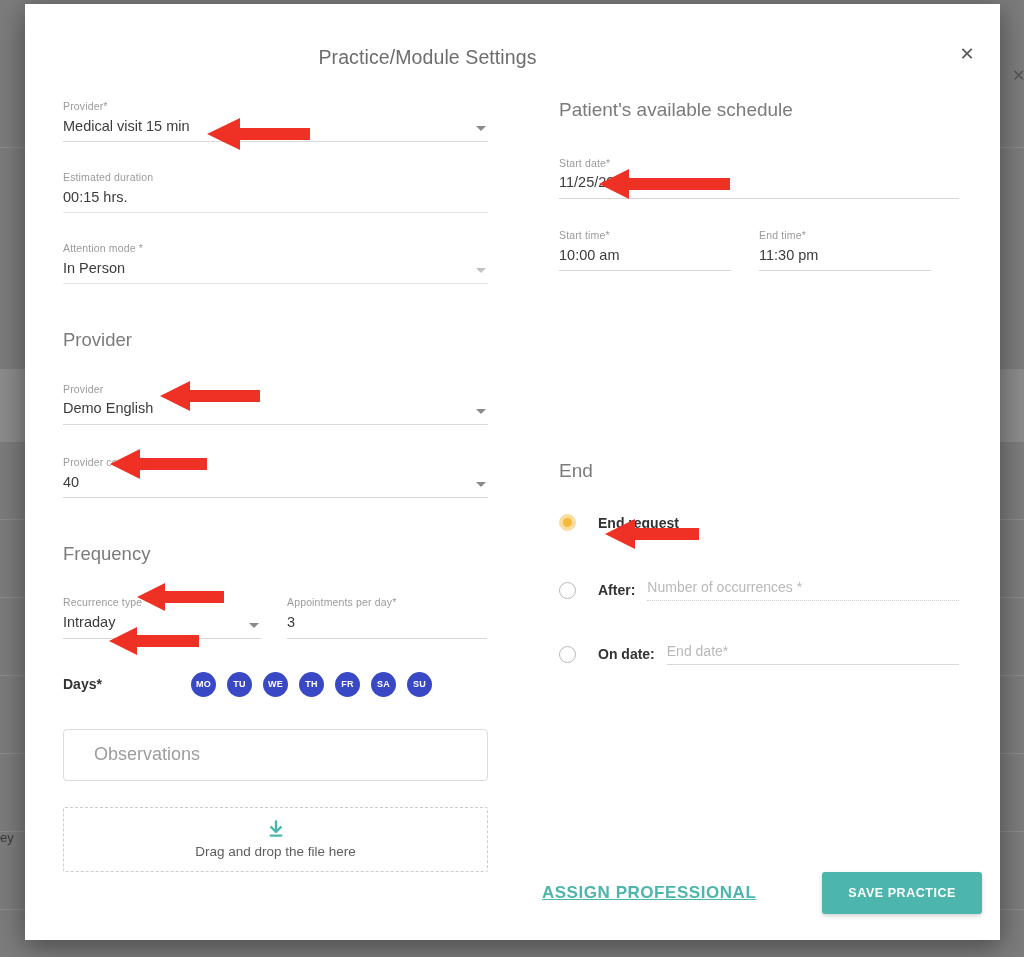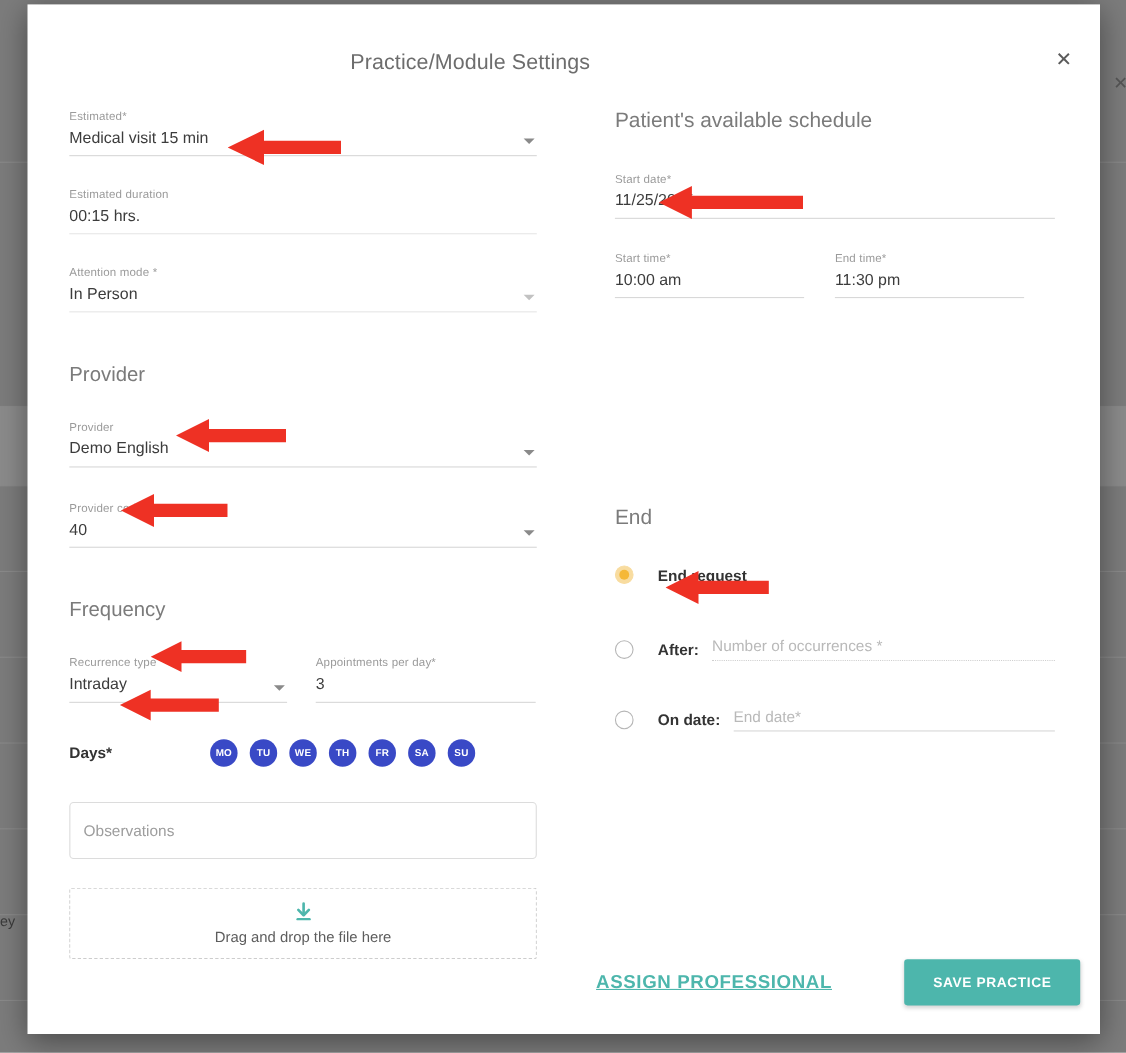--- a/index.html
+++ b/index.html
@@ -136,22 +136,22 @@
     letter-spacing: 0.2px;
     cursor: pointer;
   }
 
   
   .observations {
     border: 1px solid #dcdcdc;
     border-radius: 4px;
     height: 52px;
     display: flex; align-items: center;
-    padding: 0 12px;
-    font-size: 14px;
+    padding: 0 30px;
+    font-size: 18px;
     color: #9d9d9d;
     background: #fff;
     cursor: text;
   }
 
   
   .dropzone {
     border: 1px dashed #cdcdcd;
     border-radius: 2px;
     height: 65px;
@@ -266,21 +266,21 @@
 </div>
 
 <div class="modal">
 
   <div class="modal-title">Practice/Module Settings</div>
   <button class="close-btn">✕</button>
 
   <div class="col-left">
 
     <div class="field" style="margin-bottom:0;">
-      <div class="field-label">Estimated*</div>
+      <div class="field-label">Provider*</div>
       <div class="field-value underline-solid">Medical visit 15 min</div>
       <span class="caret"></span>
     </div>
 
     <div class="field" style="margin-top:29px;">
       <div class="field-label">Estimated duration</div>
       <div class="field-value underline-faint">00:15 hrs.</div>
     </div>
 
     <div class="field" style="margin-top:29px;">

